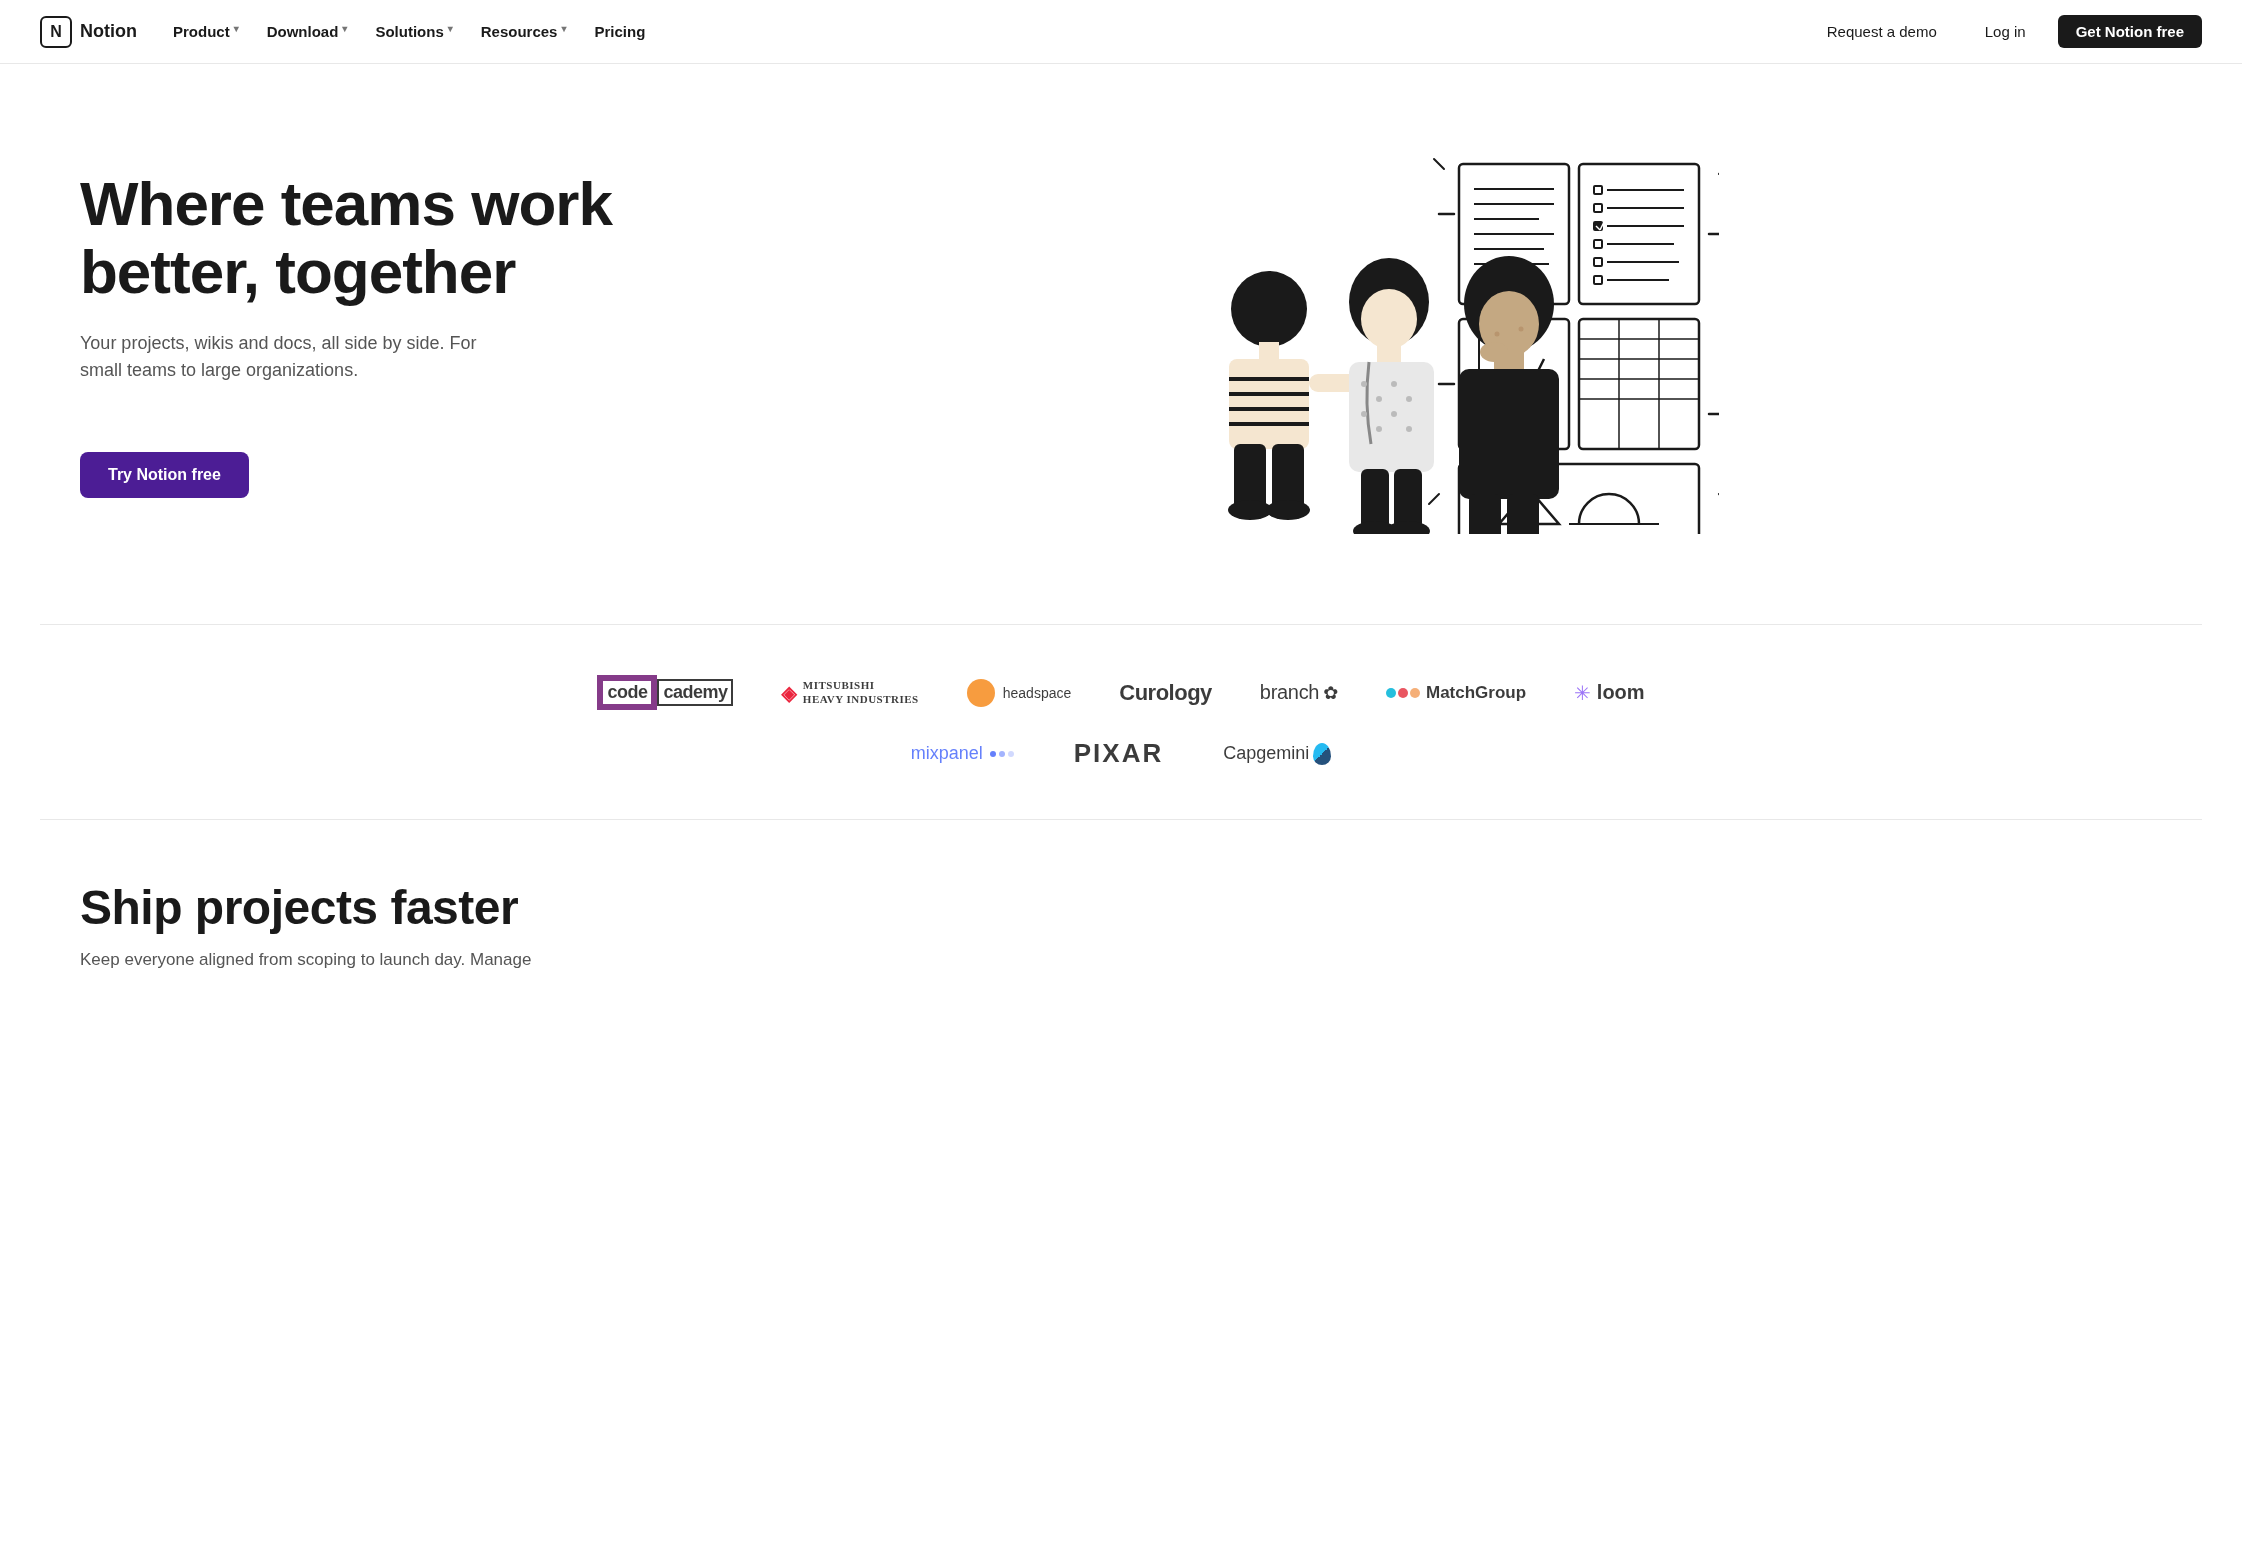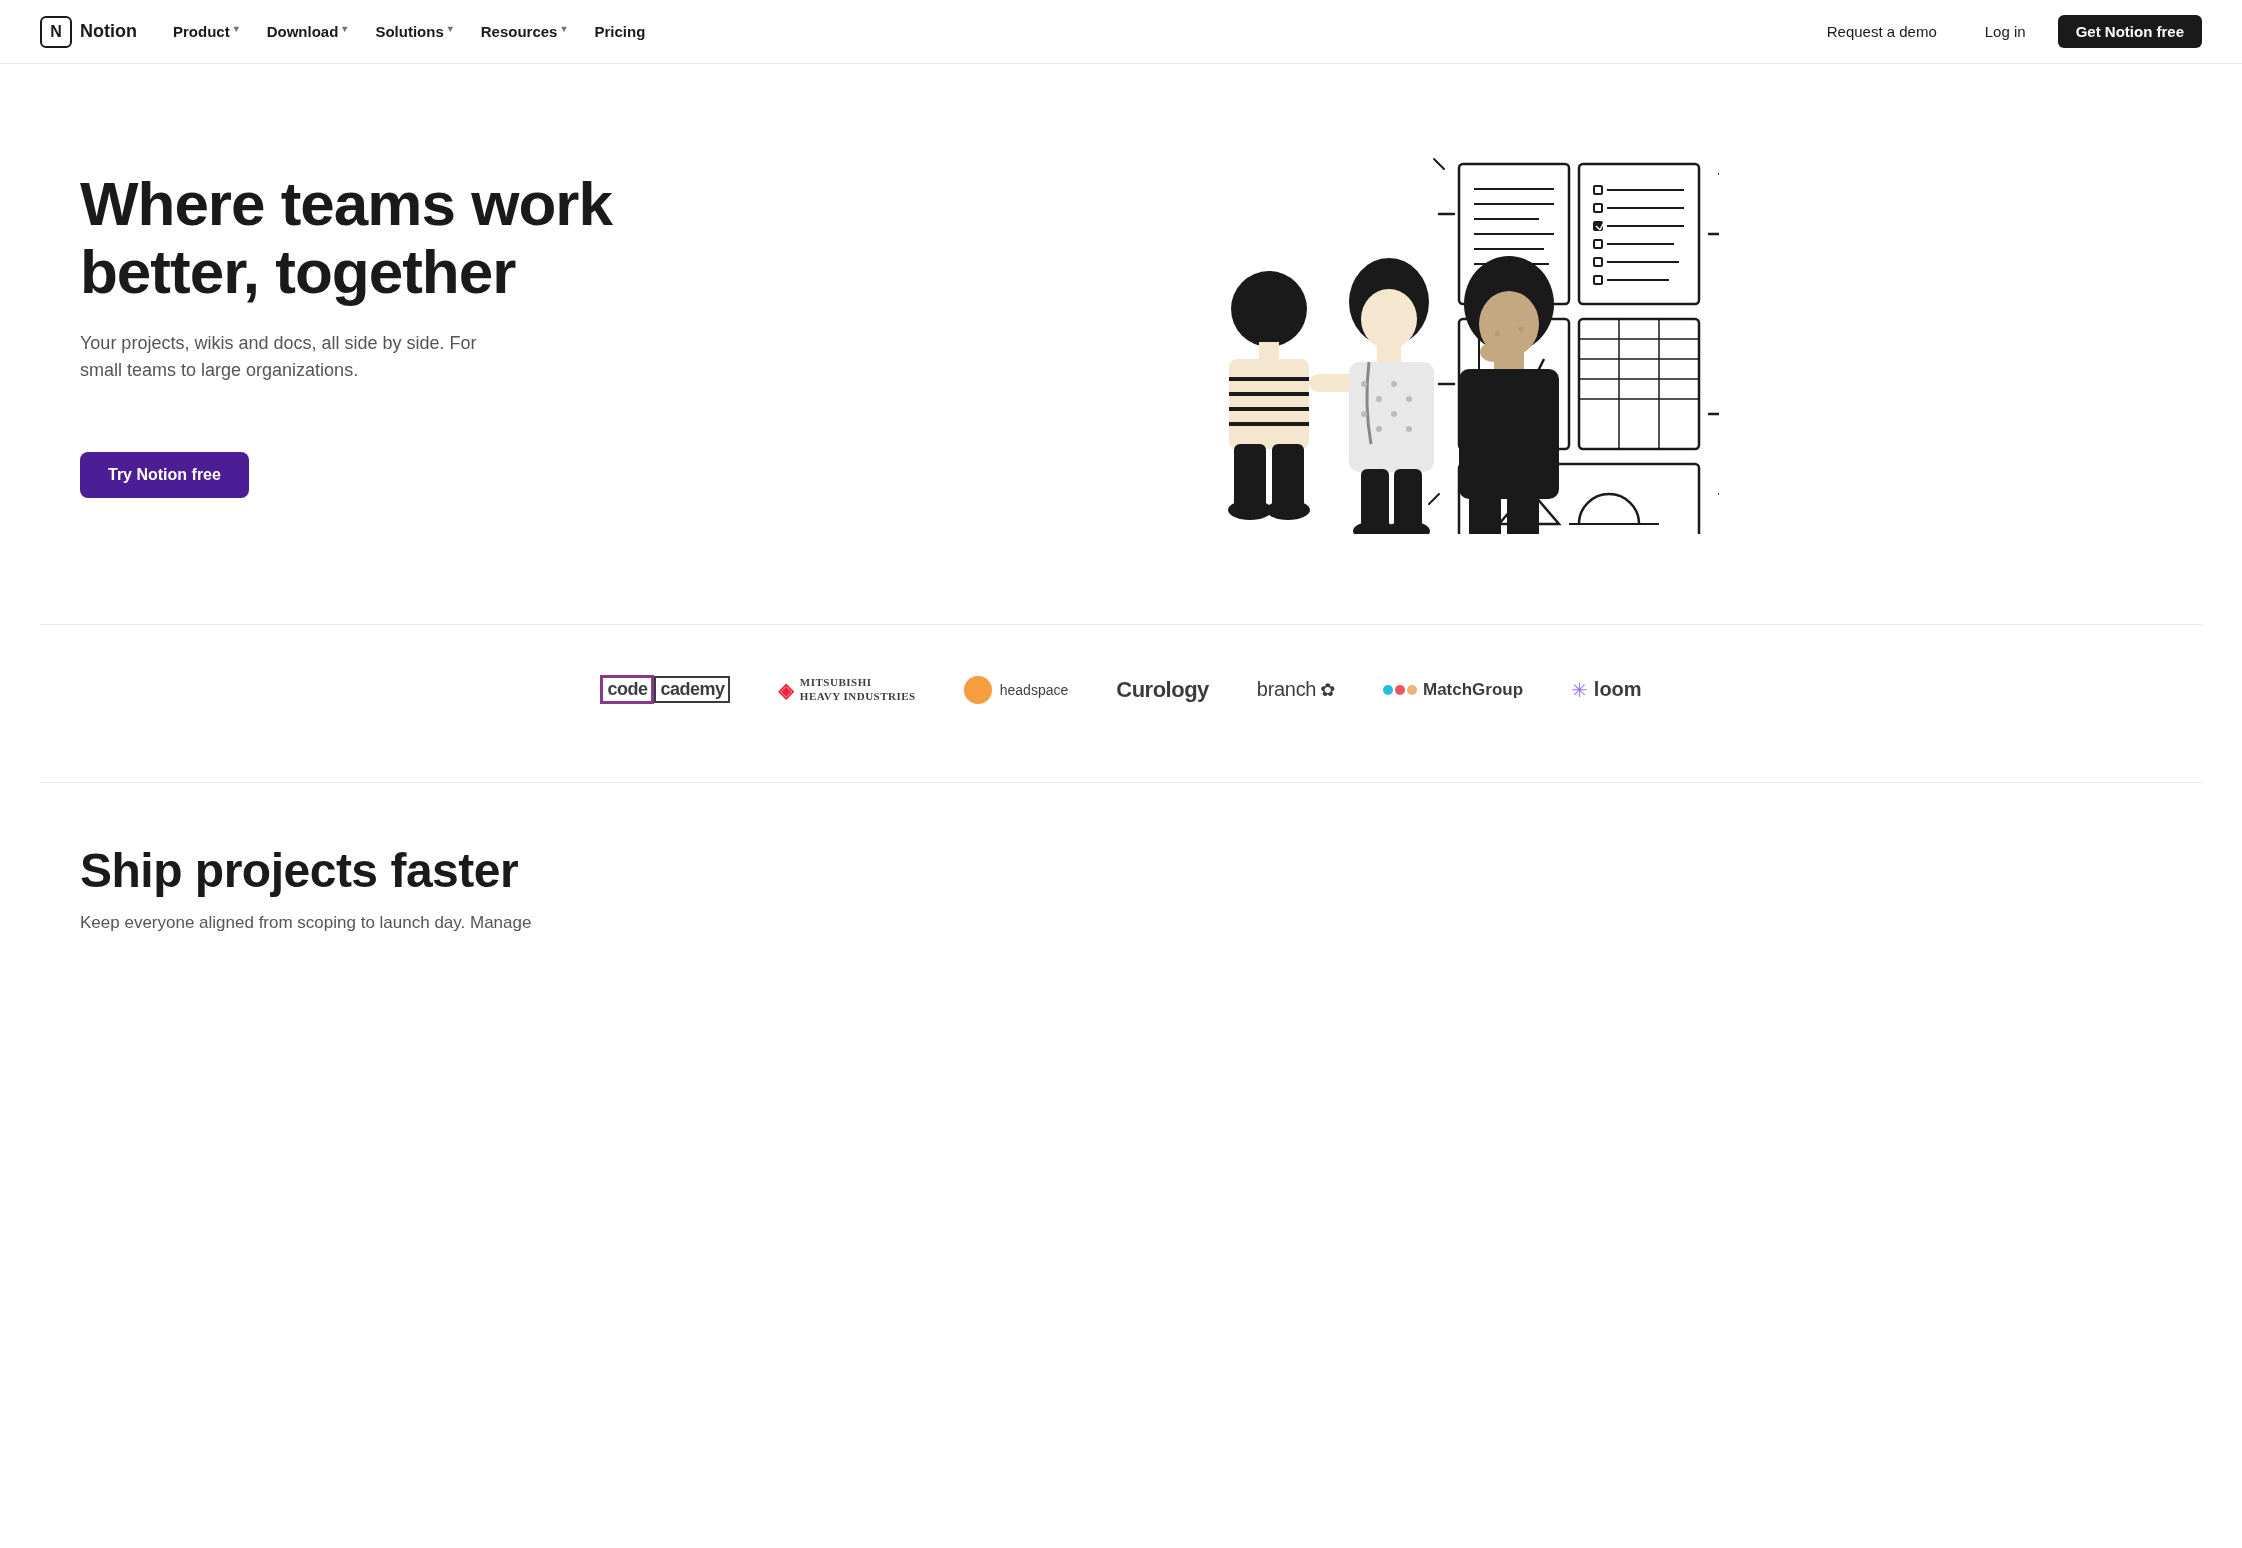--- a/index.html
+++ b/index.html
@@ -564,21 +564,21 @@
   </div>
 </section>
 
 <div class="divider"></div>
 
 <section class="logos-section">
   <div class="logos-row">
 
     <div class="logo-item">
       <div class="logo-codecademy">
-        <span style="border: 3px solid #701a75; padding: 1px 4px; margin-right: 0;">code</span><span>cademy</span>
+        <span style="border: 6px solid #701a75; padding: 1px 4px; margin-right: 0;">code</span><span>cademy</span>
       </div>
     </div>
 
     <div class="logo-item logo-mitsubishi">
       <span class="logo-mitsubishi-icon">◈</span>
       <div class="logo-mitsubishi-text">
         <div>MITSUBISHI</div>
         <div>HEAVY INDUSTRIES</div>
       </div>
     </div>
@@ -606,20 +606,43 @@
       <span class="logo-matchgroup-text">MatchGroup</span>
     </div>
 
     <div class="logo-item logo-loom">
       <span class="logo-loom-icon">✳</span>
       <span class="logo-loom-text">loom</span>
     </div>
 
   </div>
 
+  <div class="logos-row-2">
+
+    <div class="logo-item">
+      <span class="logo-mixpanel">
+        <span>mixpanel</span>
+        <span class="logo-mixpanel-dots">
+          <span class="mixpanel-dot-1"></span>
+          <span class="mixpanel-dot-2"></span>
+          <span class="mixpanel-dot-3"></span>
+        </span>
+      </span>
+    </div>
+
+    <div class="logo-item">
+      <span class="logo-pixar">PIXAR</span>
+    </div>
+
+    <div class="logo-item logo-capgemini">
+      <span>Capgemini</span>
+      <div class="logo-capgemini-drop"></div>
+    </div>
+
+  </div>
 </section>
 
 <div class="divider"></div>
 
 <section class="bottom-section">
   <h2 class="section-title">Ship projects faster</h2>
   <p class="section-subtitle">Keep everyone aligned from scoping to launch day. Manage</p>
 </section>
 
 </body></html>

